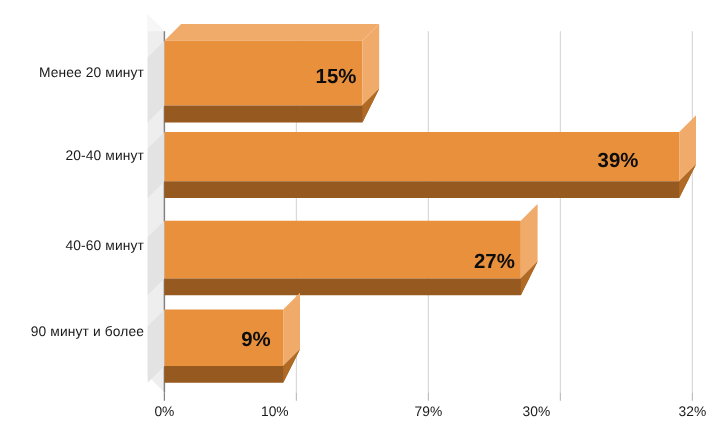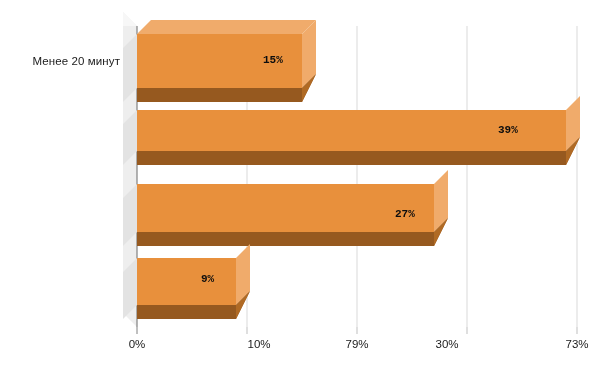--- a/index.html
+++ b/index.html
@@ -34,24 +34,24 @@
   .tick-label {
     position: absolute;
     font-size: 11.5px;
     color: #1a1a1a;
     font-family: "Liberation Sans", sans-serif;
     text-align: center;
     width: 40px;
   }
   .value-label {
     position: absolute;
-    font-size: 11px;
+    font-size: 17px;
     font-weight: bold;
     color: #0d0d0d;
-    font-family: Liberation Mono, monospace;
+    font-family: Liberation Sans, sans-serif;
     white-space: nowrap;
   }
   svg { display: block; }
 </style>
 </head>
 <body>
 
 <div id="chart-root">
 
   <svg width="601" height="371" viewBox="0 0 601 371">
@@ -104,25 +104,28 @@
     <g>
       <line x1="137" y1="327" x2="137" y2="334" stroke="#808080" stroke-width="1"></line>
       <line x1="247" y1="327" x2="247" y2="334" stroke="#bfbfbf" stroke-width="1"></line>
       <line x1="357" y1="327" x2="357" y2="334" stroke="#bfbfbf" stroke-width="1"></line>
       <line x1="467" y1="327" x2="467" y2="334" stroke="#bfbfbf" stroke-width="1"></line>
       <line x1="577" y1="327" x2="577" y2="334" stroke="#bfbfbf" stroke-width="1"></line>
     </g>
   </svg>
 
   <div class="cat-label" style="top:55px; right:481px;">Менее 20 минут</div>
+  <div class="cat-label" style="top:124px; right:481px;">20-40 минут</div>
+  <div class="cat-label" style="top:199px; right:481px;">40-60 минут</div>
+  <div class="cat-label" style="top:271px; right:481px;">90 минут и более</div>
 
   <div class="value-label" style="left:263px; top:54px;">15%</div>
   <div class="value-label" style="left:498px; top:124px;">39%</div>
   <div class="value-label" style="left:395px; top:208px;">27%</div>
   <div class="value-label" style="left:201px; top:273px;">9%</div>
 
   <div class="tick-label" style="left:117px; top:338px;">0%</div>
-  <div class="tick-label" style="left:239px; top:338px;">10%</div>
+  <div class="tick-label" style="left:209px; top:338px;">10%</div>
   <div class="tick-label" style="left:337px; top:338px;">79%</div>
   <div class="tick-label" style="left:427px; top:338px;">30%</div>
-  <div class="tick-label" style="left:557px; top:338px;">73%</div>
+  <div class="tick-label" style="left:557px; top:338px;">32%</div>
 
 </div>
 
 </body></html>

